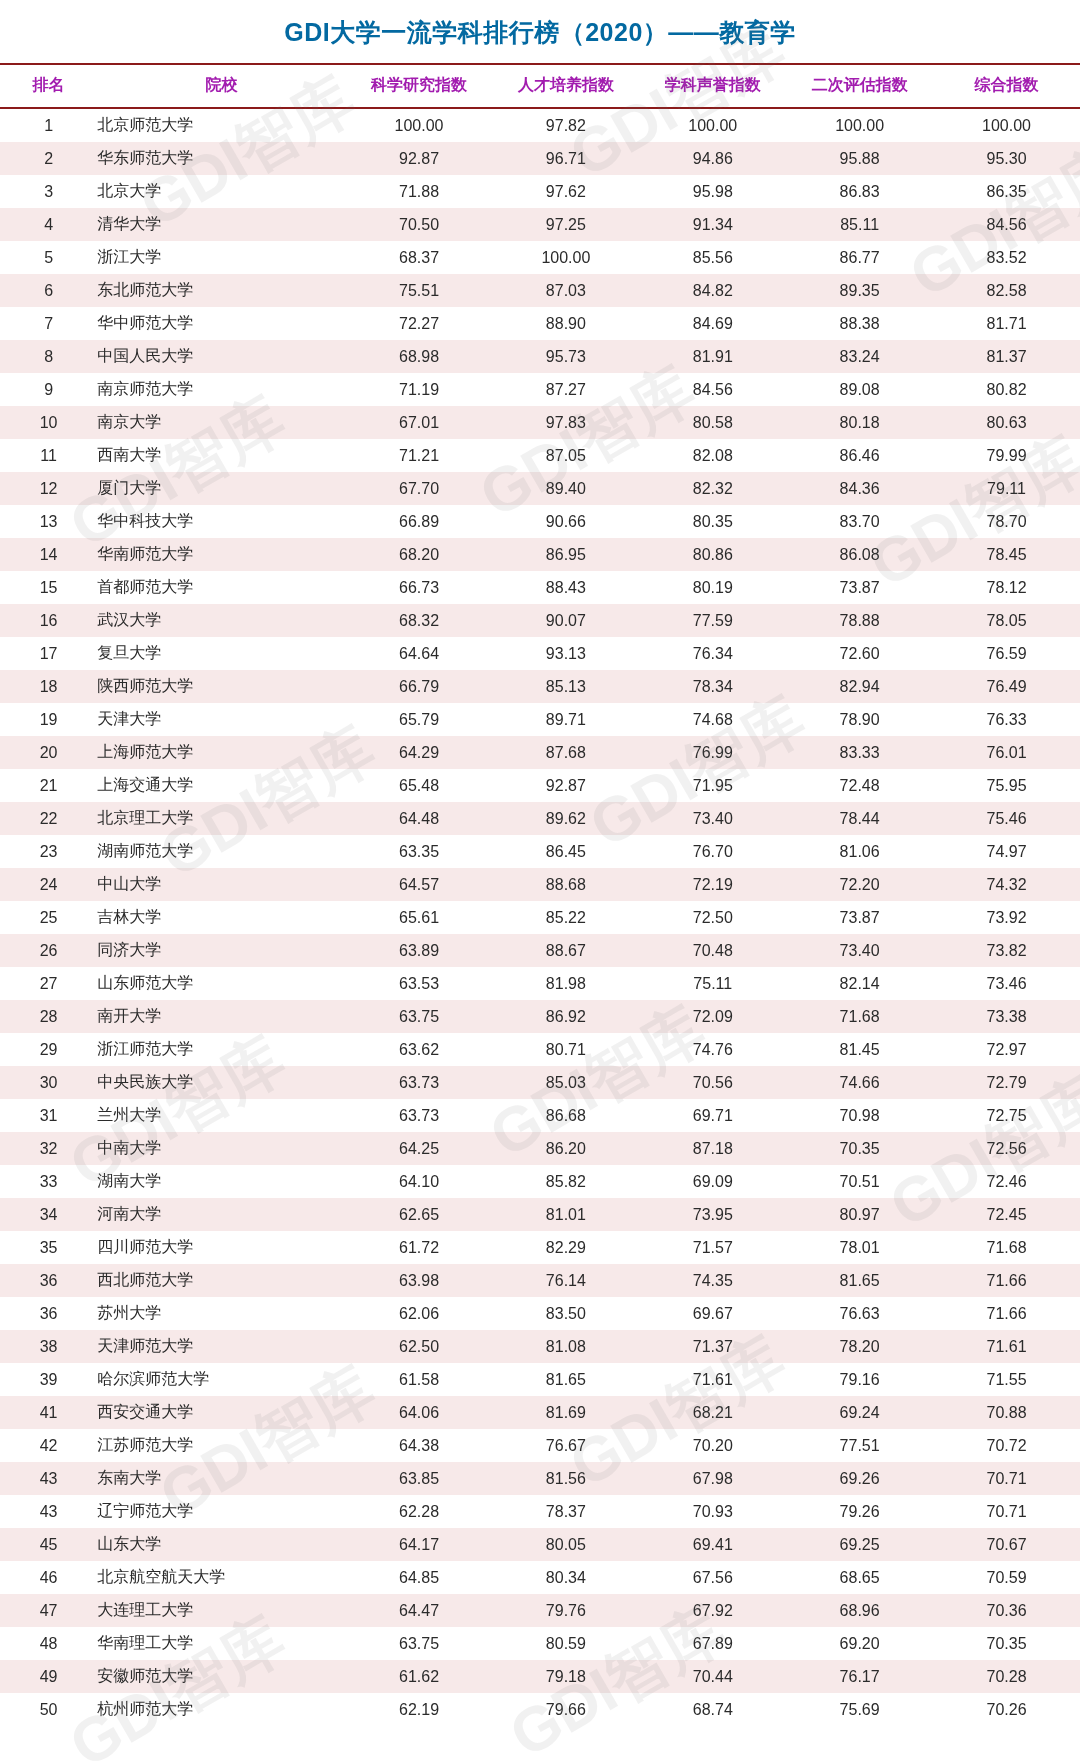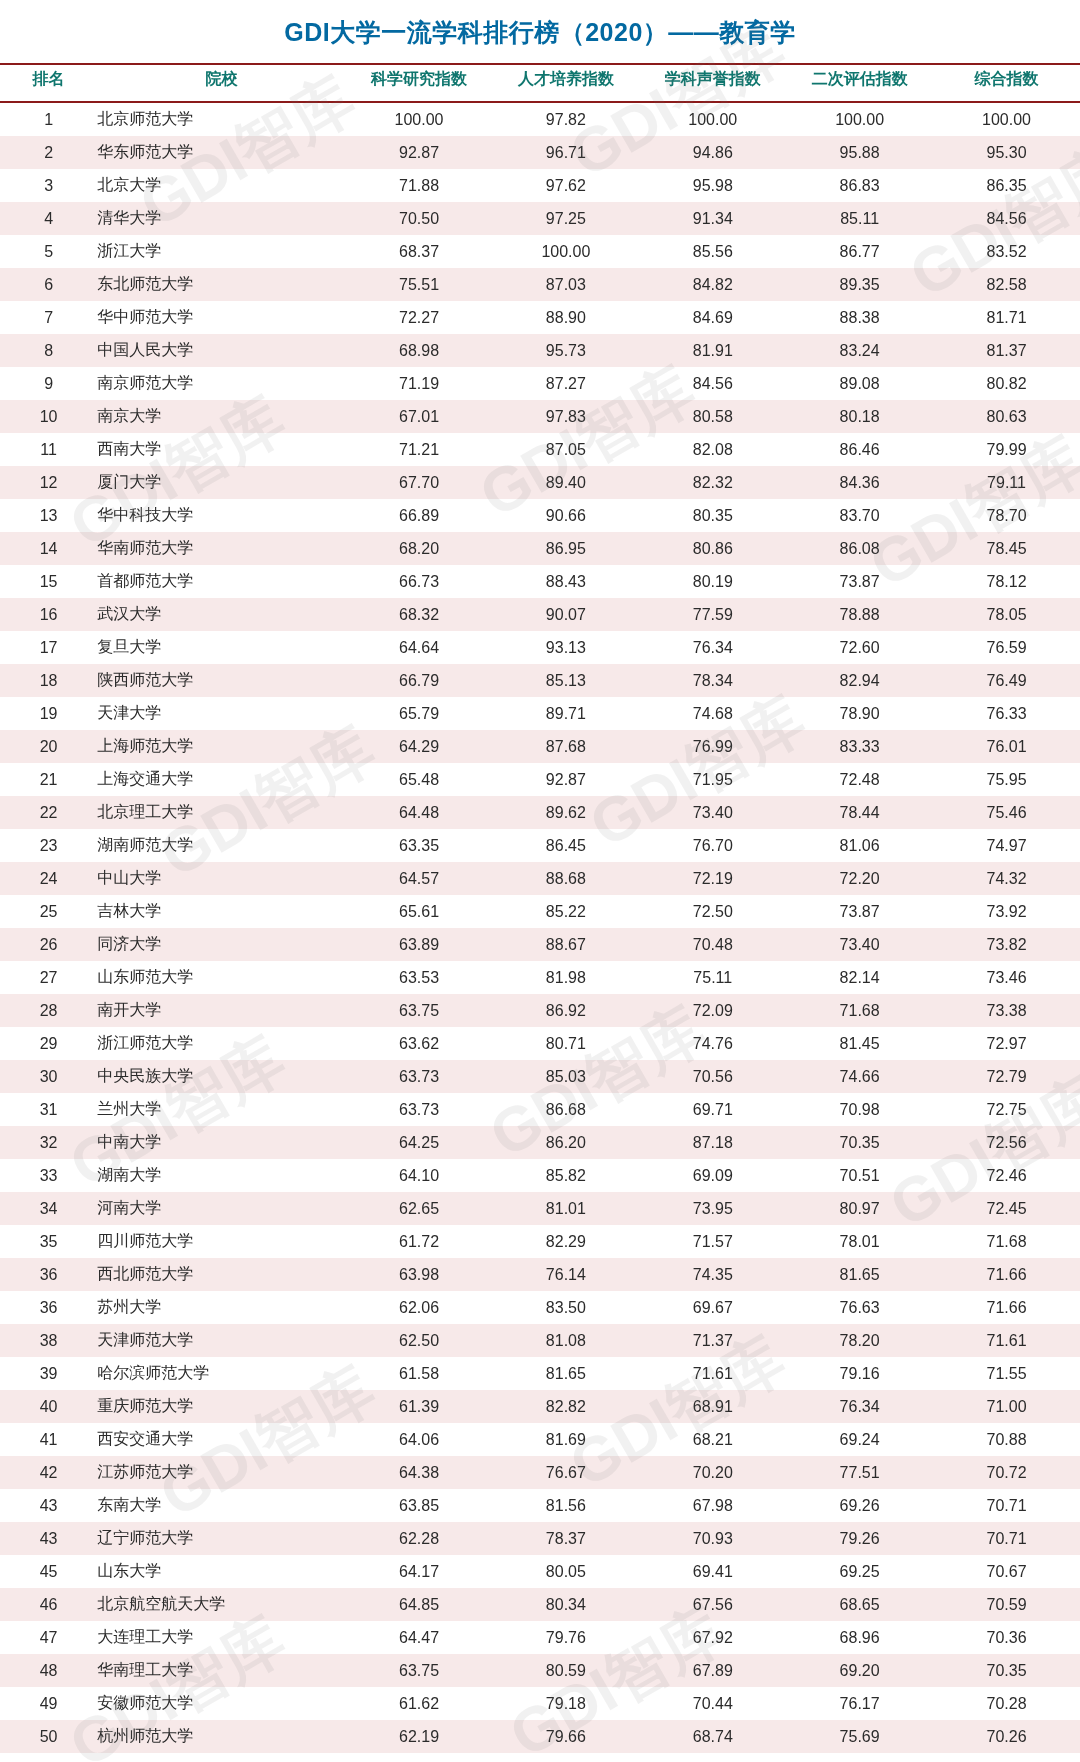--- a/index.html
+++ b/index.html
@@ -46,22 +46,22 @@
   table {
     width: 100%;
     border-collapse: collapse;
     position: relative;
     z-index: 2;
   }
   thead th {
     background: #ffffff;
     font-size: 16px;
     font-weight: bold;
-    color: #0f766e;
-    padding: 4px 0 11px 0;
+    color: #a21caf;
+    padding: 10px 0 11px 0;
     border-top: 2px solid #8b1a1a;
     border-bottom: 2px solid #8b1a1a;
   }
   tbody td {
     font-size: 16px;
     padding: 6px 0;
     text-align: center;
     color: #2b2b2b;
   }
   tbody tr:nth-child(even) {
@@ -467,29 +467,20 @@
         <tr>
           <td class="rank">39</td>
           <td class="school">哈尔滨师范大学</td>
           <td class="num">61.58</td>
           <td class="num">81.65</td>
           <td class="num">71.61</td>
           <td class="num">79.16</td>
           <td class="num">71.55</td>
         </tr>
         <tr>
-          <td class="rank">40</td>
-          <td class="school">重庆师范大学</td>
-          <td class="num">61.39</td>
-          <td class="num">82.82</td>
-          <td class="num">68.91</td>
-          <td class="num">76.34</td>
-          <td class="num">71.00</td>
-        </tr>
-        <tr>
           <td class="rank">41</td>
           <td class="school">西安交通大学</td>
           <td class="num">64.06</td>
           <td class="num">81.69</td>
           <td class="num">68.21</td>
           <td class="num">69.24</td>
           <td class="num">70.88</td>
         </tr>
         <tr>
           <td class="rank">42</td>

